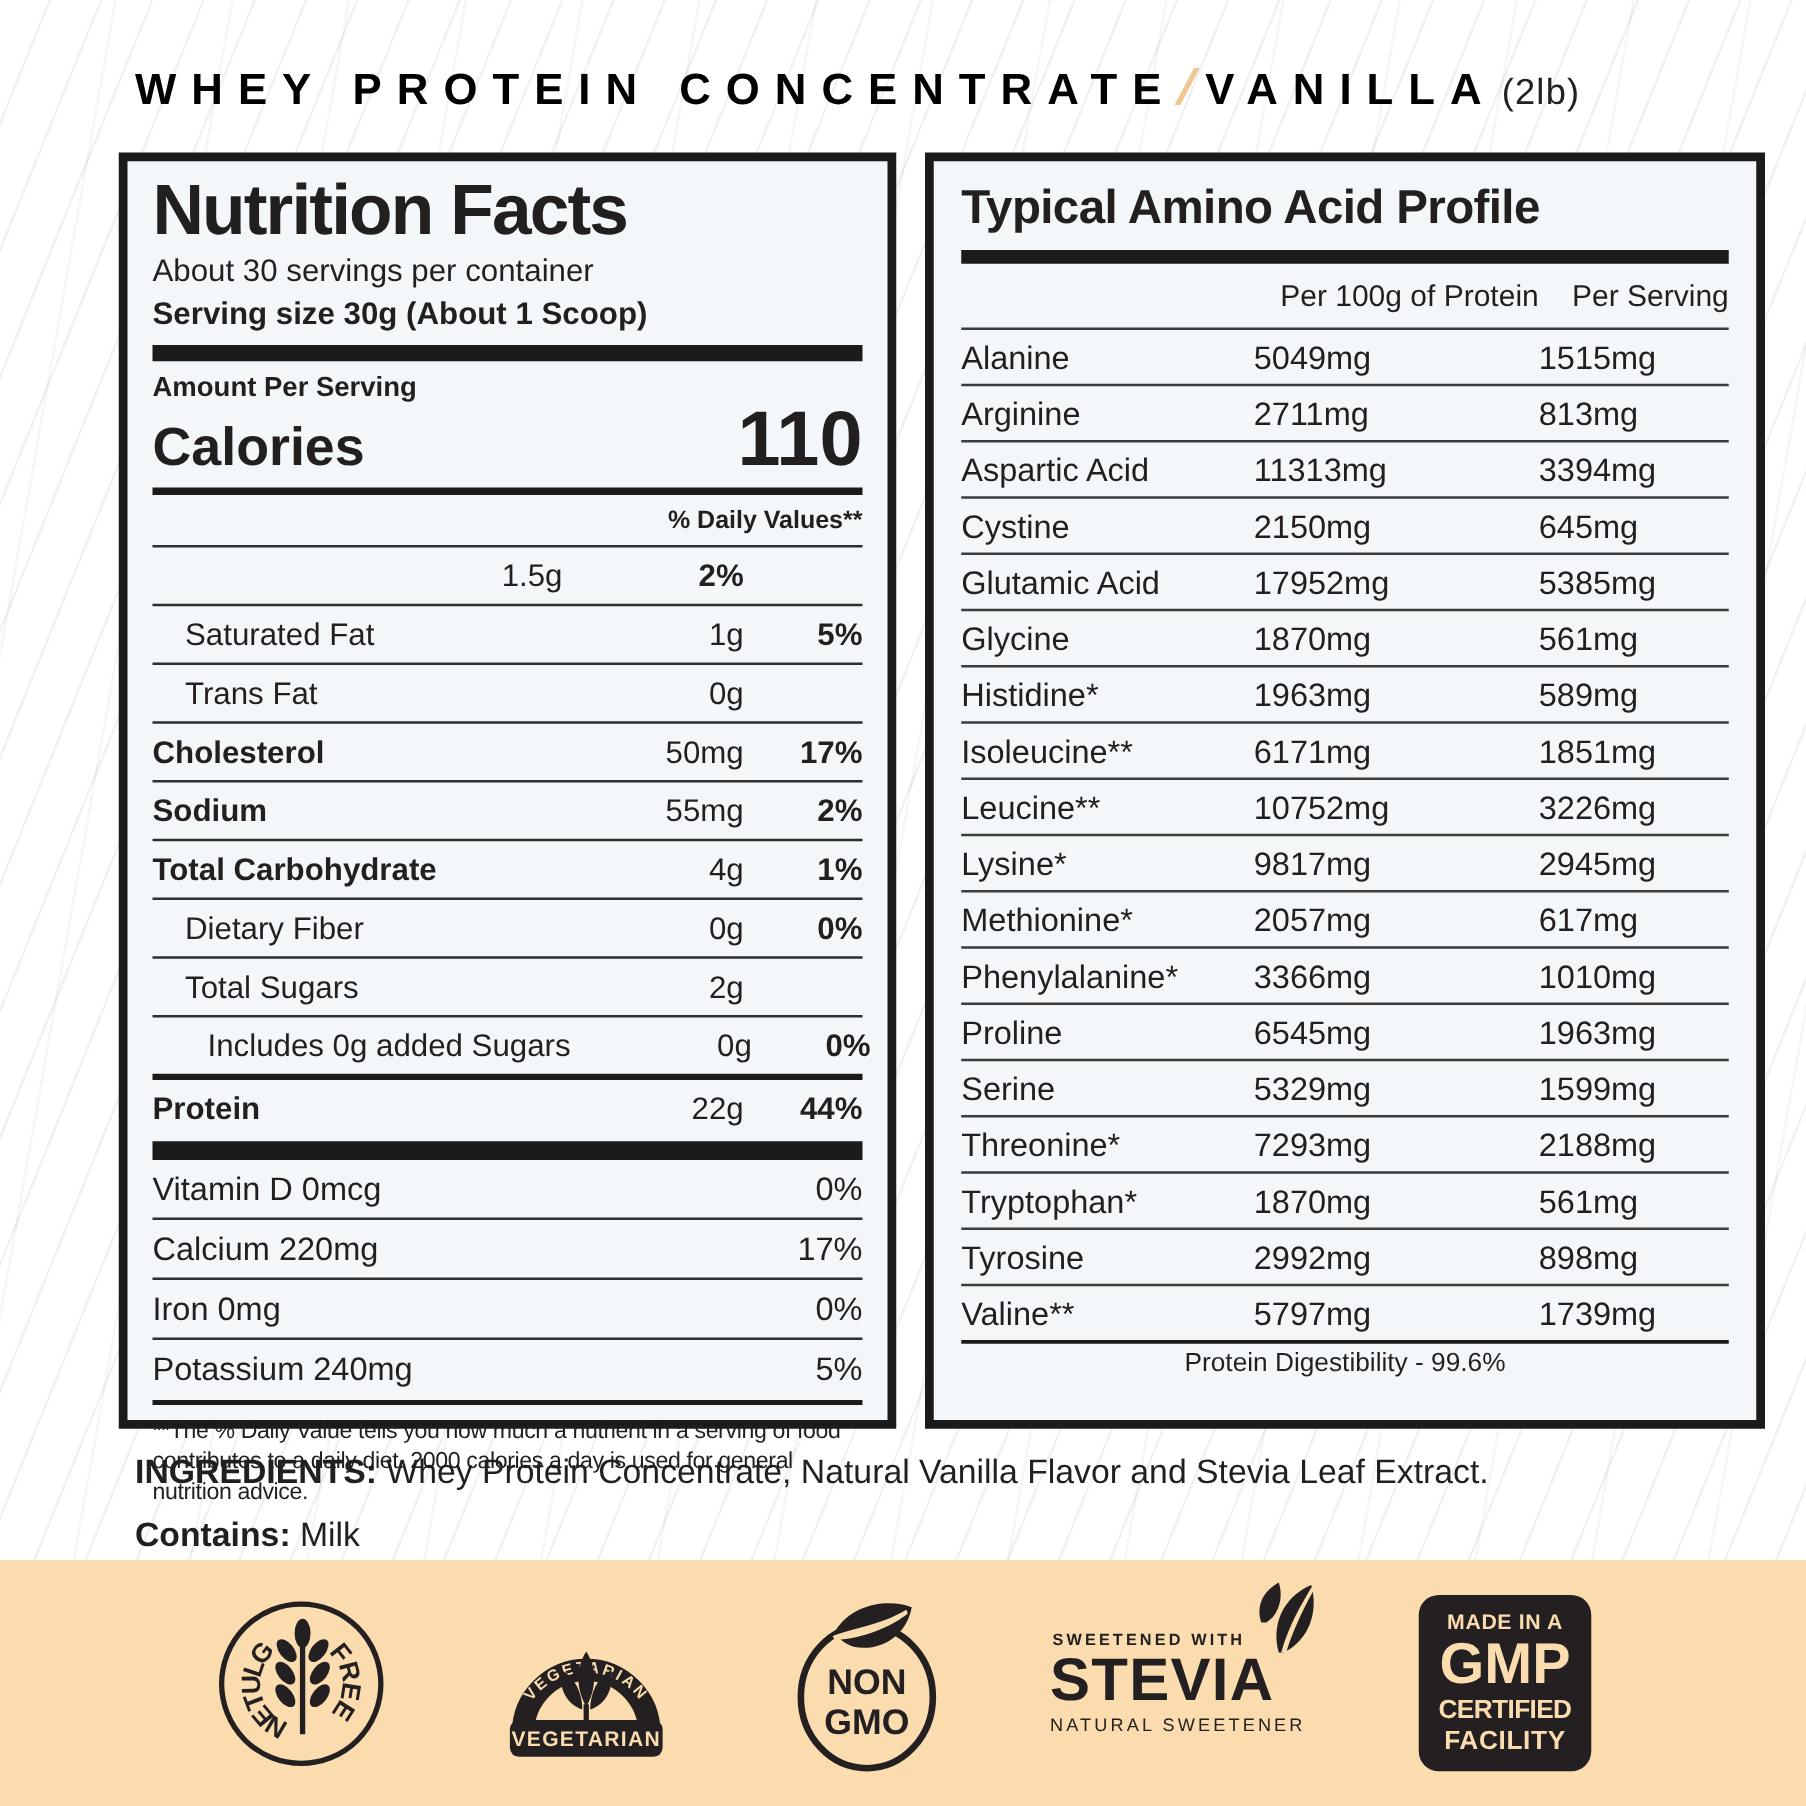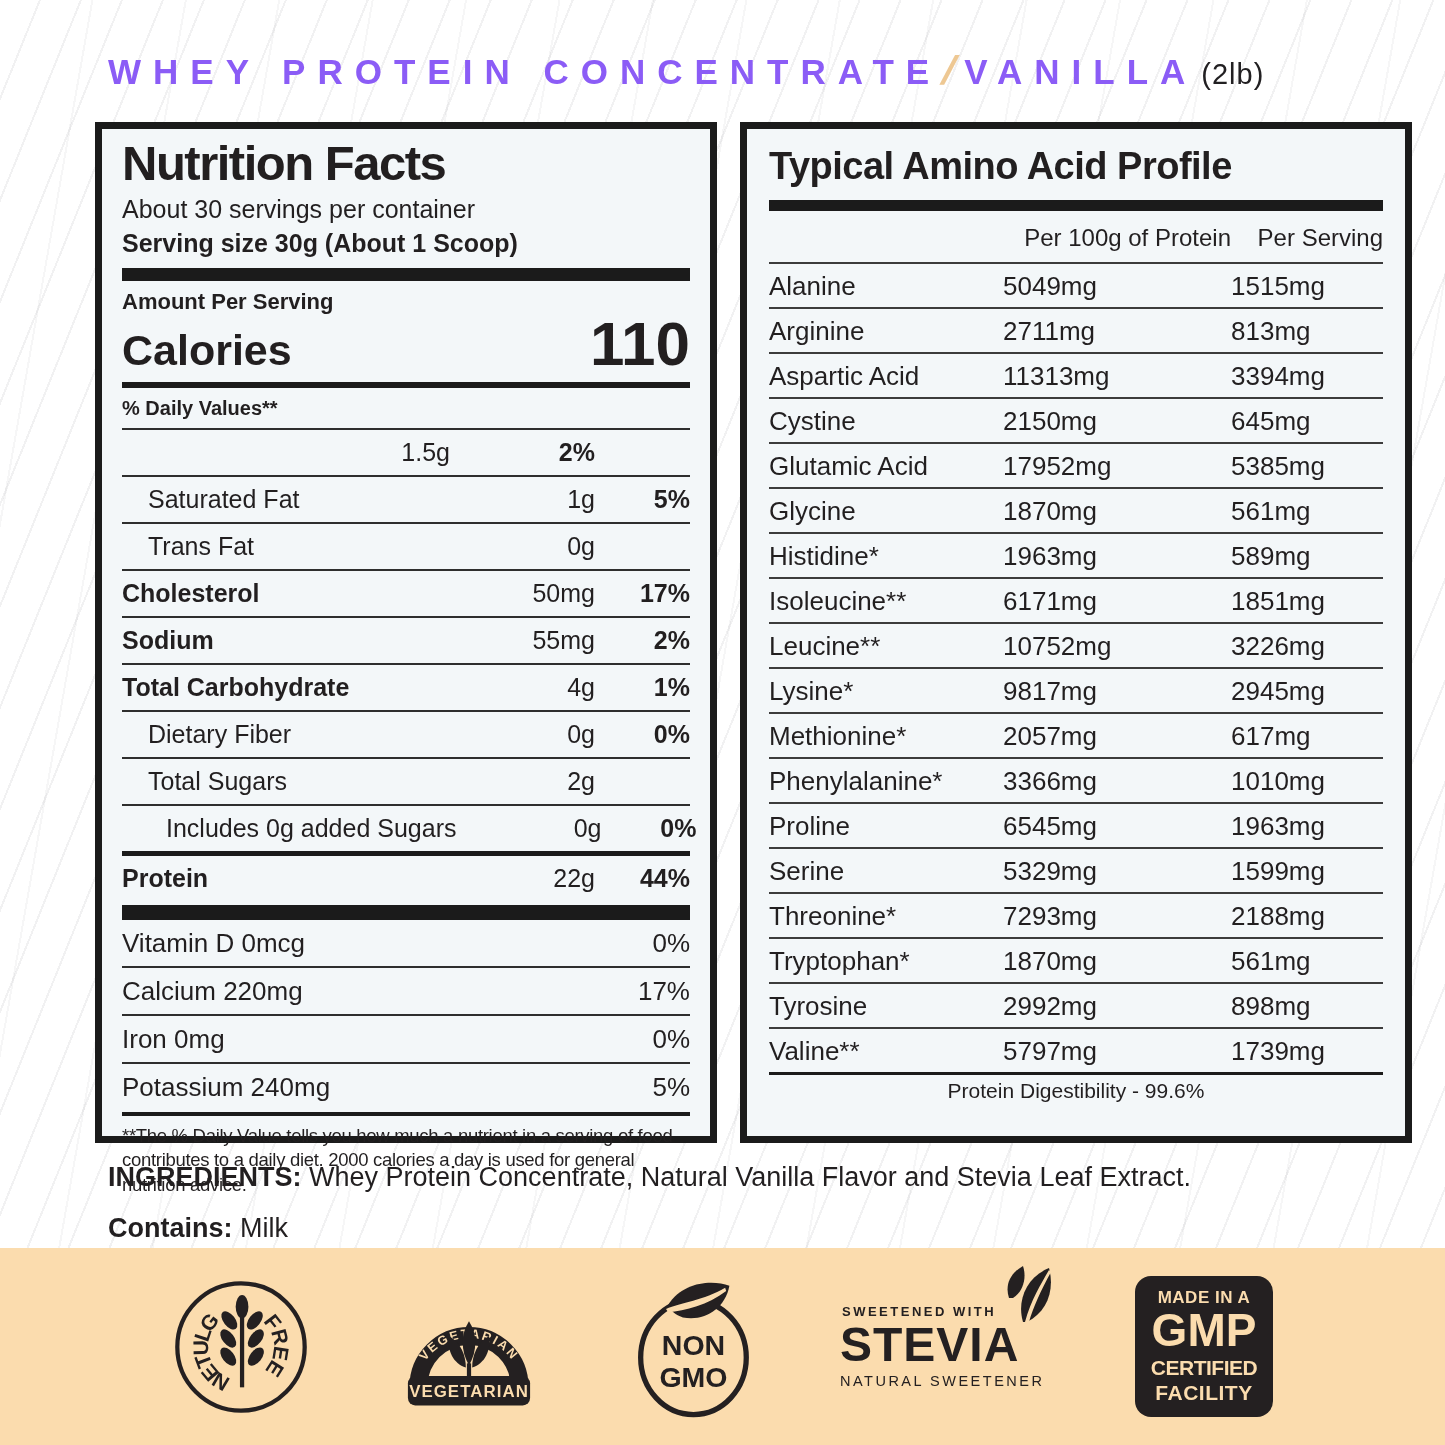--- a/index.html
+++ b/index.html
@@ -8,41 +8,41 @@
     font-family:"Liberation Sans",sans-serif;color:#221f20;background:#ffffff;
   }
   body::before{
     content:"";position:absolute;inset:0;pointer-events:none;
     background:
       repeating-linear-gradient(112deg, rgba(0,0,0,0) 0 36px, rgba(80,80,90,0.08) 36px 38px),
       repeating-linear-gradient(100deg, rgba(0,0,0,0) 0 90px, rgba(80,80,90,0.05) 90px 92px);
   }
   
   .hdr{position:absolute;top:48px;left:108px;right:60px;display:flex;align-items:baseline;white-space:nowrap;}
-  .hdr .h-main,.hdr .h-flavor{font-weight:bold;font-size:35px;letter-spacing:12px;color:#8b5cf6;}
+  .hdr .h-main,.hdr .h-flavor{font-weight:bold;font-size:35px;letter-spacing:12px;color:#000000;}
   .hdr .h-slash{font-weight:bold;font-style:italic;font-size:40px;color:#eec893;margin:0 10px 0 2px;transform:skewX(-8deg);display:inline-block;}
   .hdr .h-size{font-size:29px;font-weight:400;letter-spacing:1px;margin-left:4px;color:#222022;}
   
   .panel{position:absolute;top:122px;height:1021px;background:#f3f7f9;border:7px solid #1b1b1b;box-sizing:border-box;}
   .panel-nutrition{left:95px;width:622px;padding:8px 20px 0 20px;}
   .panel-amino{left:740px;width:672px;padding:16px 22px 0 22px;}
   .bar{background:#1b1b1b;}
   .bar-thick{height:13px;margin:10px 0 8px 0;}
   .bar-mid{height:6px;margin:8px 0 0 0;}
   .bar-heavy{height:15px;margin:4px 0 0 0;}
   .bar-thin{height:4px;margin:2px 0 0 0;}
   
-  .nf-title{font-size:49px;font-weight:bold;letter-spacing:-1.5px;line-height:1.02;margin-top:2px;}
+  .nf-title{font-size:57px;font-weight:bold;letter-spacing:-1.5px;line-height:1.02;margin-top:2px;}
   .nf-servings{font-size:25px;margin-top:6px;}
   .nf-ss{font-size:25px;font-weight:bold;margin-top:5px;}
   .nf-aps{font-size:22px;font-weight:bold;margin-top:6px;}
   .cal-row{display:flex;justify-content:space-between;align-items:flex-end;margin-top:0px;}
   .cal-label{font-size:43px;font-weight:bold;line-height:1.1;}
   .cal-value{font-size:62px;font-weight:bold;line-height:0.95;}
-  .dv-header{font-size:20px;font-weight:bold;padding:9px 0 8px 0;}
+  .dv-header{text-align:right;font-size:20px;font-weight:bold;padding:9px 0 8px 0;}
   .nrow{display:grid;grid-template-columns:1fr 145px 95px;font-size:25px;line-height:30px;padding:7.5px 0;border-top:2px solid #2e2e2e;align-items:baseline;}
   .nrow .nl{white-space:nowrap;}
   .nrow .na{text-align:right;}
   .nrow .nd{text-align:right;font-weight:bold;}
   .nrow.b .nl{font-weight:bold;}
   .nrow.ind1 .nl{padding-left:26px;}
   .nrow.ind2 .nl{padding-left:44px;}
   .nrow.tt{border-top:5px solid #1b1b1b;}
   .micro{display:flex;justify-content:space-between;font-size:26px;line-height:30px;padding:8px 0;}
   .micro + .micro{border-top:2px solid #2e2e2e;}

